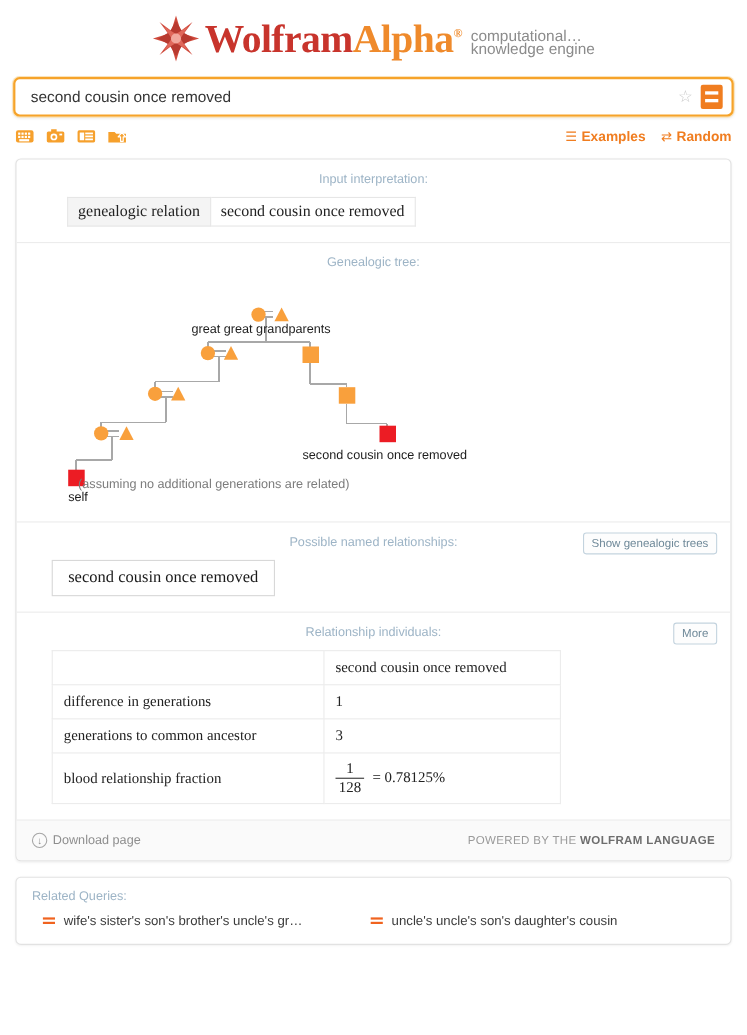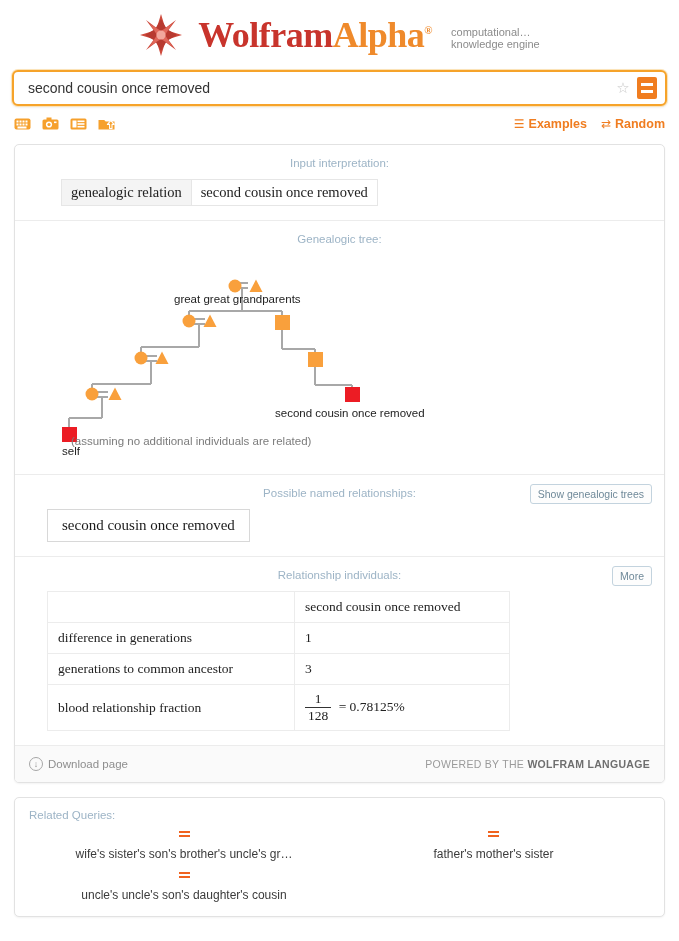--- a/index.html
+++ b/index.html
@@ -21,21 +21,21 @@
   .header {
     height: 62px;
     display: flex;
     align-items: center;
     justify-content: center;
     padding-top: 4px;
   }
   .logo-wrap {
     display: flex;
     align-items: center;
-    gap: 15px;
+    gap: 4px;
   }
   .spikey {
     width: 44px;
     height: 44px;
     position: relative;
     flex: none;
   }
   .spikey svg { display: block; }
   .wordmark {
     font-family: "Liberation Serif", serif;
@@ -46,21 +46,21 @@
     white-space: nowrap;
   }
   .wm-wolfram { color: #c8342c; }
   .wm-alpha { color: #ef8a2b; }
   .wm-reg {
     color: #ef8a2b;
     font-size: 11px;
     vertical-align: super;
   }
   .tagline {
-    font-size: 11px;
+    font-size: 14px;
     line-height: 12px;
     color: #8b8b8b;
     padding-left: 4px;
     padding-top: 6px;
     white-space: nowrap;
   }
 
   
   .querybar {
     margin: 4px 12px 0 12px;
@@ -303,21 +303,20 @@
     padding-left: 10px;
   }
   .rq-item {
     display: flex;
     align-items: center;
     gap: 8px;
     color: #3b3b3b;
     font-size: 12px;
     cursor: pointer;
     white-space: nowrap;
-    flex-direction: column;
   }
   .rq-eq {
     width: 11px;
     height: 9px;
     flex: none;
     position: relative;
   }
   .rq-eq i {
     position: absolute;
     left: 0; right: 0;
@@ -514,21 +513,21 @@
         <polygon points="86,132.5 92.5,145 79.5,145" fill="#f9a03c"></polygon>
 
         <rect x="316" y="132" width="15" height="15" fill="#ec1c24"></rect>
 
         <rect x="33" y="172" width="15" height="15" fill="#ec1c24"></rect>
 
         <text x="145" y="48" font-family="Liberation Sans, sans-serif" font-size="11.5" fill="#1d1d1d">great great grandparents</text>
         <text x="33" y="200" font-family="Liberation Sans, sans-serif" font-size="11.5" fill="#1d1d1d">self</text>
         <text x="246" y="162" font-family="Liberation Sans, sans-serif" font-size="11.5" fill="#1d1d1d">second cousin once removed</text>
       </svg>
-      <div class="tree-note">(assuming no additional individuals are related)</div>
+      <div class="tree-note">(assuming no additional generations are related)</div>
     </div>
   </div>
 
   <div class="pod">
     <div class="pod-title">Possible named relationships:</div>
     <div class="pod-btn">Show genealogic trees</div>
     <div class="rel-box">second cousin once removed</div>
   </div>
 
   <div class="pod">
@@ -582,23 +581,16 @@
           <i class="a"></i>
           <i class="b"></i>
         </span>
       <span>wife's sister's son's brother's uncle's gr…</span>
     </div>
     <div class="rq-item">
       <span class="rq-eq">
           <i class="a"></i>
           <i class="b"></i>
         </span>
-      <span>father's mother's sister</span>
-    </div>
-    <div class="rq-item">
-      <span class="rq-eq">
-          <i class="a"></i>
-          <i class="b"></i>
-        </span>
       <span>uncle's uncle's son's daughter's cousin</span>
     </div>
   </div>
 </div>
 
 </body></html>

